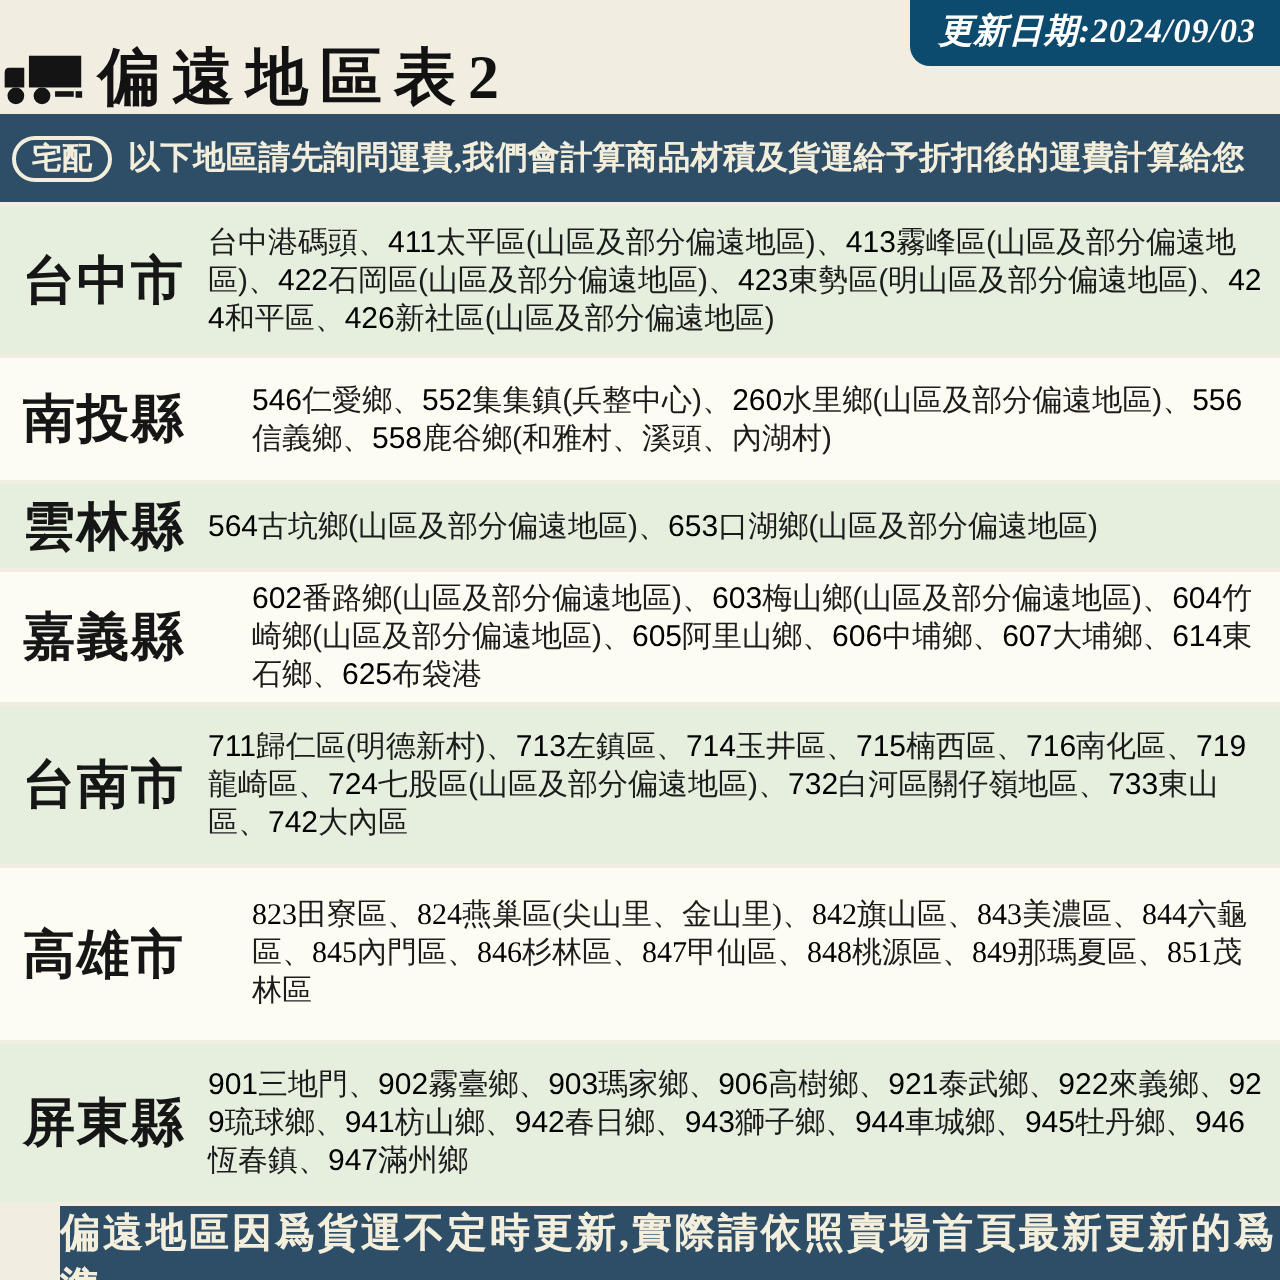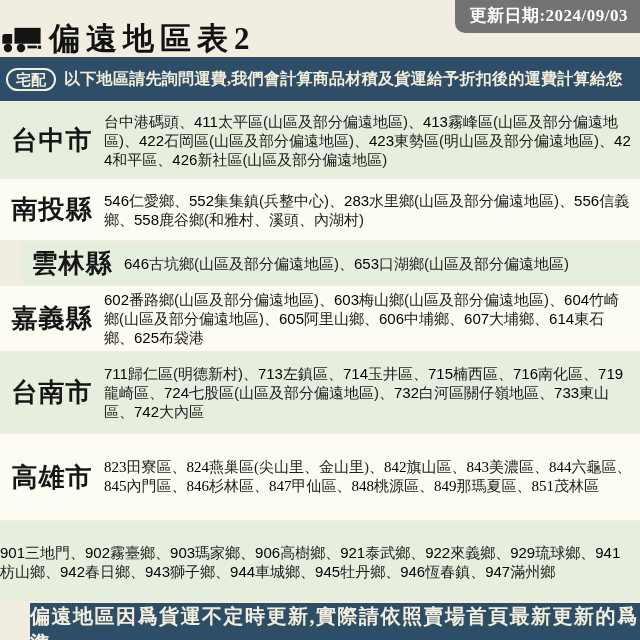--- a/index.html
+++ b/index.html
@@ -8,26 +8,27 @@
     background:#f1eee1;
     font-family:"Liberation Sans","DejaVu Sans",sans-serif;
     position:relative;
   }
   .page{width:640px;height:640px;display:flex;flex-direction:column;}
 
   
   .header{position:relative;height:57px;flex:none;}
   .date-badge{
     position:absolute;top:0;right:0;
-    background:#737373;color:#ffffff;
+    background:#0c4a6e;color:#ffffff;
     font-family:"Liberation Serif","DejaVu Serif",serif;
     font-weight:bold;font-size:17px;
     padding:4px 12px 6px 14px;
     border-radius:0 0 0 10px;
     letter-spacing:0.5px;
+    font-style:italic;
   }
   .title-row{
     height:100%;display:flex;align-items:flex-end;justify-content:flex-start;
     gap:7px;padding-bottom:3px;box-sizing:border-box;
   }
   .truck{display:inline-flex;align-items:center;}
   h1.title{
     margin:0;font-family:"Liberation Serif","DejaVu Serif",serif;
     font-size:31px;font-weight:bold;color:#121212;letter-spacing:6px;
     line-height:1;
@@ -47,24 +48,24 @@
   .notice-text{
     color:#f2eedb;
     font-family:"Liberation Serif","DejaVu Serif",serif;
     font-weight:bold;font-size:16px;letter-spacing:0.3px;
   }
 
   
   .table{margin-top:2px;display:flex;flex-direction:column;gap:2px;flex:none;}
   .row{display:flex;align-items:center;box-sizing:border-box;overflow:hidden;}
   .row.green{background:#e6efde;}
-  .row.cream{background:#fdfcf3;}
+  .row.cream{background:#fdfcf3;gap:22px;}
   .row:nth-child(1){height:74px;}
   .row:nth-child(2){height:61px;}
-  .row:nth-child(3){height:42px;margin-left:20px;}
+  .row:nth-child(3){height:42px;}
   .row:nth-child(4){height:65px;}
   .row:nth-child(5){height:79px;}
   .row:nth-child(6){height:86px;font-family:Liberation Serif, serif;}
   .row:nth-child(7){height:79px;}
   .region{
     width:104px;flex:none;text-align:center;
     font-size:26px;font-weight:bold;color:#161616;letter-spacing:1px;
   }
   .areas{
     flex:1;padding-right:8px;
@@ -110,39 +111,40 @@
     <span class="notice-text">以下地區請先詢問運費,我們會計算商品材積及貨運給予折扣後的運費計算給您</span>
   </div>
 
   <div class="table" id="table">
       <div class="row green">
         <div class="region">台中市</div>
         <div class="areas"><span class="area-text">台中港碼頭、</span><span class="code">411</span><span class="area-text">太平區(山區及部分偏遠地區)、</span><span class="code">413</span><span class="area-text">霧峰區(山區及部分偏遠地區)、</span><span class="code">422</span><span class="area-text">石岡區(山區及部分偏遠地區)、</span><span class="code">423</span><span class="area-text">東勢區(明山區及部分偏遠地區)、</span><span class="code">424</span><span class="area-text">和平區、</span><span class="code">426</span><span class="area-text">新社區(山區及部分偏遠地區)</span></div>
       </div>
       <div class="row cream">
         <div class="region">南投縣</div>
-        <div class="areas"><span class="code">546</span><span class="area-text">仁愛鄉、</span><span class="code">552</span><span class="area-text">集集鎮(兵整中心)、</span><span class="code">283</span><span class="area-text">水里鄉(山區及部分偏遠地區)、</span><span class="code">556</span><span class="area-text">信義鄉、</span><span class="code">558</span><span class="area-text">鹿谷鄉(和雅村、溪頭、內湖村)</span></div>
+        <div class="areas"><span class="code">546</span><span class="area-text">仁愛鄉、</span><span class="code">552</span><span class="area-text">集集鎮(兵整中心)、</span><span class="code">260</span><span class="area-text">水里鄉(山區及部分偏遠地區)、</span><span class="code">556</span><span class="area-text">信義鄉、</span><span class="code">558</span><span class="area-text">鹿谷鄉(和雅村、溪頭、內湖村)</span></div>
       </div>
       <div class="row green">
         <div class="region">雲林縣</div>
-        <div class="areas"><span class="code">646</span><span class="area-text">古坑鄉(山區及部分偏遠地區)、</span><span class="code">653</span><span class="area-text">口湖鄉(山區及部分偏遠地區)</span></div>
+        <div class="areas"><span class="code">564</span><span class="area-text">古坑鄉(山區及部分偏遠地區)、</span><span class="code">653</span><span class="area-text">口湖鄉(山區及部分偏遠地區)</span></div>
       </div>
       <div class="row cream">
         <div class="region">嘉義縣</div>
         <div class="areas"><span class="code">602</span><span class="area-text">番路鄉(山區及部分偏遠地區)、</span><span class="code">603</span><span class="area-text">梅山鄉(山區及部分偏遠地區)、</span><span class="code">604</span><span class="area-text">竹崎鄉(山區及部分偏遠地區)、</span><span class="code">605</span><span class="area-text">阿里山鄉、</span><span class="code">606</span><span class="area-text">中埔鄉、</span><span class="code">607</span><span class="area-text">大埔鄉、</span><span class="code">614</span><span class="area-text">東石鄉、</span><span class="code">625</span><span class="area-text">布袋港</span></div>
       </div>
       <div class="row green">
         <div class="region">台南市</div>
         <div class="areas"><span class="code">711</span><span class="area-text">歸仁區(明德新村)、</span><span class="code">713</span><span class="area-text">左鎮區、</span><span class="code">714</span><span class="area-text">玉井區、</span><span class="code">715</span><span class="area-text">楠西區、</span><span class="code">716</span><span class="area-text">南化區、</span><span class="code">719</span><span class="area-text">龍崎區、</span><span class="code">724</span><span class="area-text">七股區(山區及部分偏遠地區)、</span><span class="code">732</span><span class="area-text">白河區關仔嶺地區、</span><span class="code">733</span><span class="area-text">東山區、</span><span class="code">742</span><span class="area-text">大內區</span></div>
       </div>
       <div class="row cream">
         <div class="region">高雄市</div>
         <div class="areas"><span class="code">823</span><span class="area-text">田寮區、</span><span class="code">824</span><span class="area-text">燕巢區(尖山里、金山里)、</span><span class="code">842</span><span class="area-text">旗山區、</span><span class="code">843</span><span class="area-text">美濃區、</span><span class="code">844</span><span class="area-text">六龜區、</span><span class="code">845</span><span class="area-text">內門區、</span><span class="code">846</span><span class="area-text">杉林區、</span><span class="code">847</span><span class="area-text">甲仙區、</span><span class="code">848</span><span class="area-text">桃源區、</span><span class="code">849</span><span class="area-text">那瑪夏區、</span><span class="code">851</span><span class="area-text">茂林區</span></div>
       </div>
       <div class="row green">
+        <div class="region">屏東縣</div>
         <div class="areas"><span class="code">901</span><span class="area-text">三地門、</span><span class="code">902</span><span class="area-text">霧臺鄉、</span><span class="code">903</span><span class="area-text">瑪家鄉、</span><span class="code">906</span><span class="area-text">高樹鄉、</span><span class="code">921</span><span class="area-text">泰武鄉、</span><span class="code">922</span><span class="area-text">來義鄉、</span><span class="code">929</span><span class="area-text">琉球鄉、</span><span class="code">941</span><span class="area-text">枋山鄉、</span><span class="code">942</span><span class="area-text">春日鄉、</span><span class="code">943</span><span class="area-text">獅子鄉、</span><span class="code">944</span><span class="area-text">車城鄉、</span><span class="code">945</span><span class="area-text">牡丹鄉、</span><span class="code">946</span><span class="area-text">恆春鎮、</span><span class="code">947</span><span class="area-text">滿州鄉</span></div>
       </div>
     </div>
 
   <div class="footer">
     <span>偏遠地區因爲貨運不定時更新,實際請依照賣場首頁最新更新的爲準</span>
   </div>
 
 </div>
 

